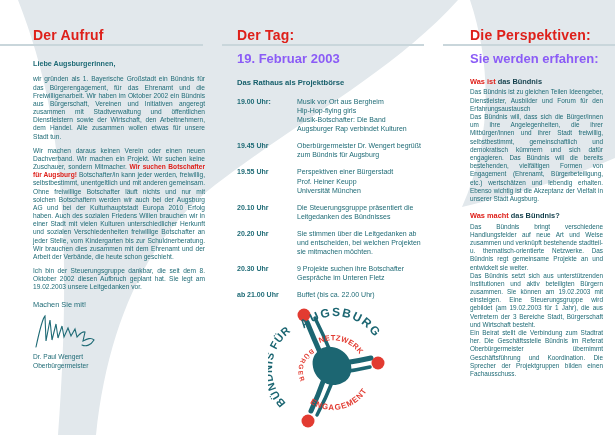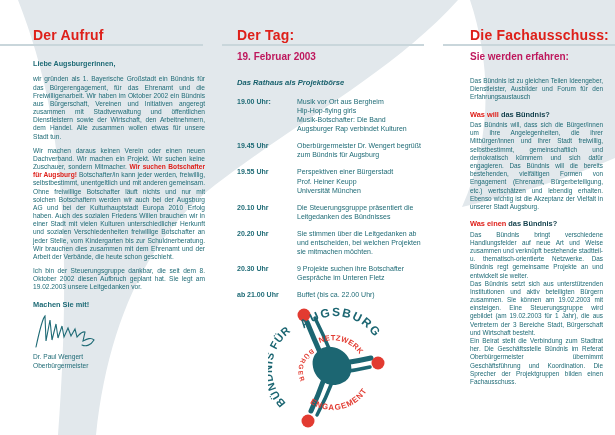--- a/index.html
+++ b/index.html
@@ -7,31 +7,31 @@
     width:615px;height:435px;position:relative;overflow:hidden;
     background:#ffffff;
     font-family:"Liberation Sans","DejaVu Sans",sans-serif;
     -webkit-font-smoothing:antialiased;
   }
   .bg{position:absolute;left:0;top:0;width:615px;height:435px;z-index:0;}
   .layer{position:absolute;z-index:2;}
   
   .hdr{position:absolute;top:27px;font-size:14px;font-weight:bold;color:#de201a;letter-spacing:.2px;z-index:2;}
   .divider{position:absolute;top:44px;height:2px;background:#c9d6db;z-index:1;}
-  .subhdr{position:absolute;top:51px;font-size:10px;font-weight:bold;color:#be185d;z-index:2;}
+  .subhdr{position:absolute;top:51px;font-size:13px;font-weight:bold;color:#8b5cf6;z-index:2;}
   
   .col-left{left:33px;top:59px;width:172px;color:#1f6b76;font-size:6.6px;line-height:1.24;}
   .salut{font-weight:bold;font-size:7.2px;line-height:1.3;margin-bottom:7px;}
   .col-left p{margin:0 0 6px 0;text-align:justify;}
   .red-strong{color:#de201a;font-weight:bold;}
-  .cta{font-weight:bold;font-size:7.4px;margin:8px 0 2px 0;}
+  .cta{font-weight:normal;font-size:7.4px;margin:8px 0 2px 0;}
   .signer{font-size:6.6px;line-height:1.35;margin-top:2px;}
   
   .col-mid{left:237px;top:78px;width:190px;color:#1f6b76;font-size:7px;line-height:1.3;}
-  .mid-subtitle{font-weight:bold;color:#155e6a;font-size:7.6px;margin-bottom:9px;font-style:italic;}
+  .mid-subtitle{font-weight:bold;color:#155e6a;font-size:7.6px;margin-bottom:9px;}
   .srow{display:flex;margin-bottom:8px;}
   .stime{width:60px;flex:0 0 60px;font-weight:bold;}
   .sdesc{flex:1;}
   .sdesc div{white-space:nowrap;overflow:hidden;}
   
   .col-right{left:470px;top:77px;width:133px;font-size:6.4px;line-height:1.28;color:#1f6b76;}
   .q{font-size:7.4px;font-weight:bold;color:#123f4b;margin:8px 0 2px 0;}
   .q:first-child{margin-top:0;}
   .q .qred{color:#de201a;}
   .qbody{text-align:justify;white-space:pre-line;}
@@ -46,21 +46,21 @@
   <path d="M18,0 C55,95 75,205 58,435 L96,435 C108,320 150,235 215,185 C300,120 395,70 458,0 Z" fill="#e2e8ec"></path>
   <path d="M470,0 C492,66 492,140 462,207 C505,197 560,182 615,158 L615,0 Z" fill="#e2e8ec"></path>
 </svg>
 
 <div class="divider" style="left:0;width:203px;"></div>
 <div class="divider" style="left:222px;width:202px;"></div>
 <div class="divider" style="left:443px;width:172px;"></div>
 
 <div class="hdr" style="left:33px;">Der Aufruf</div>
 <div class="hdr" style="left:237px;">Der Tag:</div>
-<div class="hdr" style="left:470px;">Die Fachausschuss:</div>
+<div class="hdr" style="left:470px;">Die Perspektiven:</div>
 <div class="subhdr" style="left:237px;">19. Februar 2003</div>
 <div class="subhdr" style="left:470px;text-align:center;">Sie werden erfahren:</div>
 
 <div class="layer col-left">
   <div class="salut">
     <div>Liebe Augsburgerinnen,</div>
   </div>
   <p>wir gründen als 1. Bayerische Großstadt ein Bündnis für das Bürgerengagement, für das Ehrenamt und die Freiwilligenarbeit. Wir haben im Oktober 2002 ein Bündnis aus Bürgerschaft, Vereinen und Initiativen angeregt zusammen mit Stadtverwaltung und öffentlichen Dienstleistern sowie der Wirtschaft, den Arbeitnehmern, dem Handel. Alle zusammen wollen etwas für unsere Stadt tun.</p>
   <p><span>Wir machen daraus keinen Verein oder einen neuen Dachverband. Wir machen ein Projekt. Wir suchen keine Zuschauer, sondern Mitmacher. </span><span class="red-strong">Wir suchen Botschafter für Augsburg!</span><span> Botschafter/in kann jeder werden, freiwillig, selbstbestimmt, unentgeltlich und mit anderen gemeinsam. Ohne freiwillige Botschafter läuft nichts und nur mit solchen Botschaftern werden wir auch bei der Augsburg AG und bei der Kulturhauptstadt Europa 2010 Erfolg haben. Auch des sozialen Friedens Willen brauchen wir in einer Stadt mit vielen Kulturen unterschiedlicher Herkunft und sozialen Verschiedenheiten freiwillige Botschafter an jeder Stelle, vom Kindergarten bis zur Schuldnerberatung. Wir brauchen dies zusammen mit dem Ehrenamt und der Arbeit der Verbände, die heute schon geschieht.</span></p>
   <p>Ich bin der Steuerungsgruppe dankbar, die seit dem 8. Oktober 2002 diesen Aufbruch geplant hat. Sie legt am 19.02.2003 unsere Leitgedanken vor.</p>
@@ -125,26 +125,26 @@
   </div>
   <div class="srow">
     <div class="stime">ab 21.00 Uhr</div>
     <div class="sdesc">
       <div>Buffet (bis ca. 22.00 Uhr)</div>
     </div>
   </div>
 </div>
 
 <div class="layer col-right">
+  <div class="q"><span class="qred">Was ist</span><span> das Bündnis</span></div>
   <div class="qbody">Das Bündnis ist zu gleichen Teilen Ideengeber, Dienstleister, Ausbilder und Forum für den Erfahrungsaustausch</div>
 
-  <div class="q"><span class="qred">Was will</span><span> das Bündnis?</span></div>
   <div class="qbody">Das Bündnis will, dass sich die Bürger/innen um ihre Angelegenheiten, die ihrer Mitbürger/innen und ihrer Stadt freiwillig, selbstbestimmt, gemeinschaftlich und demokratisch kümmern und sich dafür engagieren. Das Bündnis will die bereits bestehenden, vielfältigen Formen von Engagement (Ehrenamt, Bürgerbeteiligung, etc.) wertschätzen und lebendig erhalten. Ebenso wichtig ist die Akzeptanz der Vielfalt in unserer Stadt Augsburg.</div>
 
-  <div class="q"><span class="qred">Was einen</span><span> das Bündnis?</span></div>
+  <div class="q"><span class="qred">Was macht</span><span> das Bündnis?</span></div>
   <div class="qbody">Das Bündnis bringt verschiedene Handlungsfelder auf neue Art und Weise zusammen und verknüpft bestehende stadtteil- u. thematisch-orientierte Netzwerke. Das Bündnis regt gemeinsame Projekte an und entwickelt sie weiter.</div>
 
   <div class="qbody">Das Bündnis setzt sich aus unterstützenden Institutionen und aktiv beteiligten Bürgern zusammen. Sie können am 19.02.2003 mit einsteigen. Eine Steuerungsgruppe wird gebildet (am 19.02.2003 für 1 Jahr), die aus Vertretern der 3 Bereiche Stadt, Bürgerschaft und Wirtschaft besteht.
 Ein Beirat stellt die Verbindung zum Stadtrat her. Die Geschäftsstelle Bündnis im Referat Oberbürgermeister übernimmt Geschäftsführung und Koordination. Die Sprecher der Projektgruppen bilden einen Fachausschuss.</div>
 </div>
 
 <svg class="logo" viewBox="0 0 132 132" xmlns="http://www.w3.org/2000/svg" aria-hidden="true">
   <defs>
     <path id="arcBnd" d="M18,102 A47,47 0 0 1 24,30"></path>
     <path id="arcAug" d="M36,28 A46,46 0 0 1 113,70"></path>

